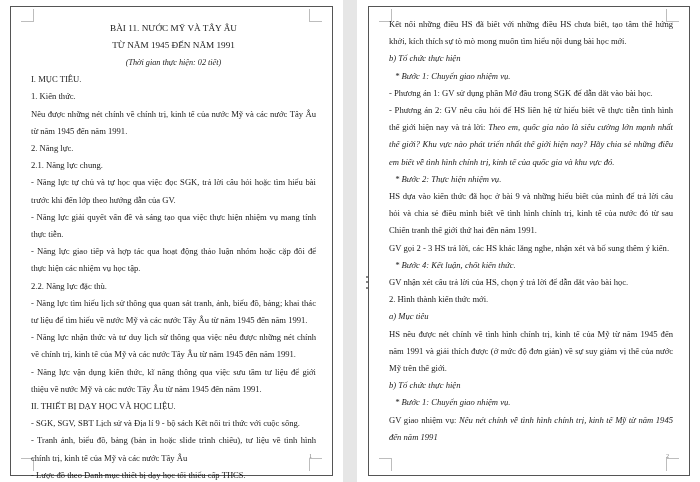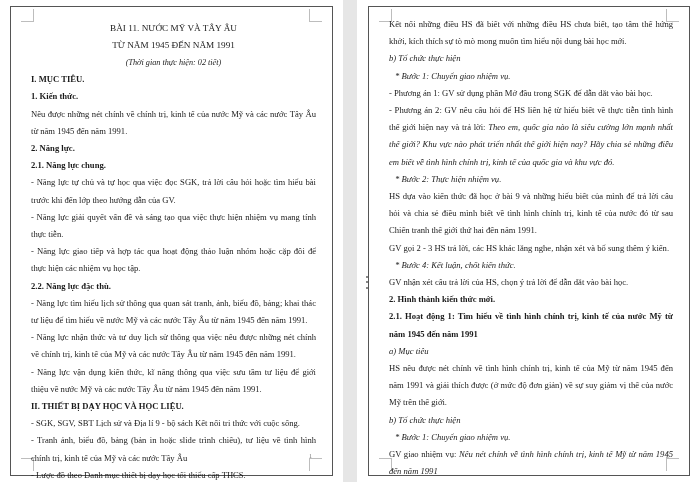--- a/index.html
+++ b/index.html
@@ -22,21 +22,21 @@
   .corner { position:absolute; width:12px; height:12px; border-color:#bdbdbd; border-style:solid; border-width:0; }
   .c-tl { border-right-width:1px; border-bottom-width:1px; }
   .c-tr { border-left-width:1px; border-bottom-width:1px; }
   .c-bl { border-right-width:1px; border-top-width:1px; }
   .c-br { border-left-width:1px; border-top-width:1px; }
   .content { position:absolute; left:20px; right:16px; top:13px; font-size:8.6px; line-height:17.2px; }
   .content p { margin:0; text-align:justify; }
   .center { text-align:center !important; }
   .title { font-weight:normal; font-size:9.2px; line-height:17px; }
   .sub { font-style:italic; font-size:8.2px; }
-  .h { font-weight:bold; }
+  .h { font-weight:normal; }
   .it { font-style:italic; }
   .bi { font-weight:normal; font-style:italic; }
   .indent { padding-left:6px; }
   .pnum { position:absolute; font-size:6px; color:#777; }
   .handle {
     position:absolute; left:366px; top:276px; width:8px; height:14px;
     display:grid; grid-template-columns:3px 3px; gap:2px 2px;
   }
   .handle span { width:2px; height:2px; background:#888; display:block; }
 </style>
@@ -94,21 +94,20 @@
     <p class="bi">b) Tổ chức thực hiện</p>
     <p class="bi indent">* Bước 1: Chuyển giao nhiệm vụ.</p>
     <p>- Phương án 1: GV sử dụng phần Mở đầu trong SGK để dẫn dắt vào bài học.</p>
     <p><span>- Phương án 2: GV nêu câu hỏi để HS liên hệ từ hiểu biết về thực tiễn tình hình thế giới hiện nay và trả lời: </span><span class="it">Theo em, quốc gia nào là siêu cường lớn mạnh nhất thế giới? Khu vực nào phát triển nhất thế giới hiện nay? Hãy chia sẻ những điều em biết về tình hình chính trị, kinh tế của quốc gia và khu vực đó.</span></p>
     <p class="bi indent">* Bước 2: Thực hiện nhiệm vụ.</p>
     <p>HS dựa vào kiến thức đã học ở bài 9 và những hiểu biết của mình để trả lời câu hỏi và chia sẻ điều mình biết về tình hình chính trị, kinh tế của nước đó từ sau Chiến tranh thế giới thứ hai đến năm 1991.</p>
     <p>GV gọi 2 - 3 HS trả lời, các HS khác lắng nghe, nhận xét và bổ sung thêm ý kiến.</p>
     <p class="bi indent">* Bước 4: Kết luận, chốt kiến thức.</p>
     <p>GV nhận xét câu trả lời của HS, chọn ý trả lời để dẫn dắt vào bài học.</p>
     <p class="h">2. Hình thành kiến thức mới.</p>
-    <p class="h">2.1. Hoạt động 1: Tìm hiểu về tình hình chính trị, kinh tế của nước Mỹ từ năm 1945 đến năm 1991</p>
     <p class="bi">a) Mục tiêu</p>
     <p>HS nêu được nét chính về tình hình chính trị, kinh tế của Mỹ từ năm 1945 đến năm 1991 và giải thích được (ở mức độ đơn giản) về sự suy giảm vị thế của nước Mỹ trên thế giới.</p>
     <p class="bi">b) Tổ chức thực hiện</p>
     <p class="bi indent">* Bước 1: Chuyển giao nhiệm vụ.</p>
     <p><span>GV giao nhiệm vụ: </span><span class="it">Nêu nét chính về tình hình chính trị, kinh tế Mỹ từ năm 1945 đến năm 1991</span></p>
 
   </div>
   <div class="pnum" style="right:20px;bottom:16px;">2</div>
 </div>
 

